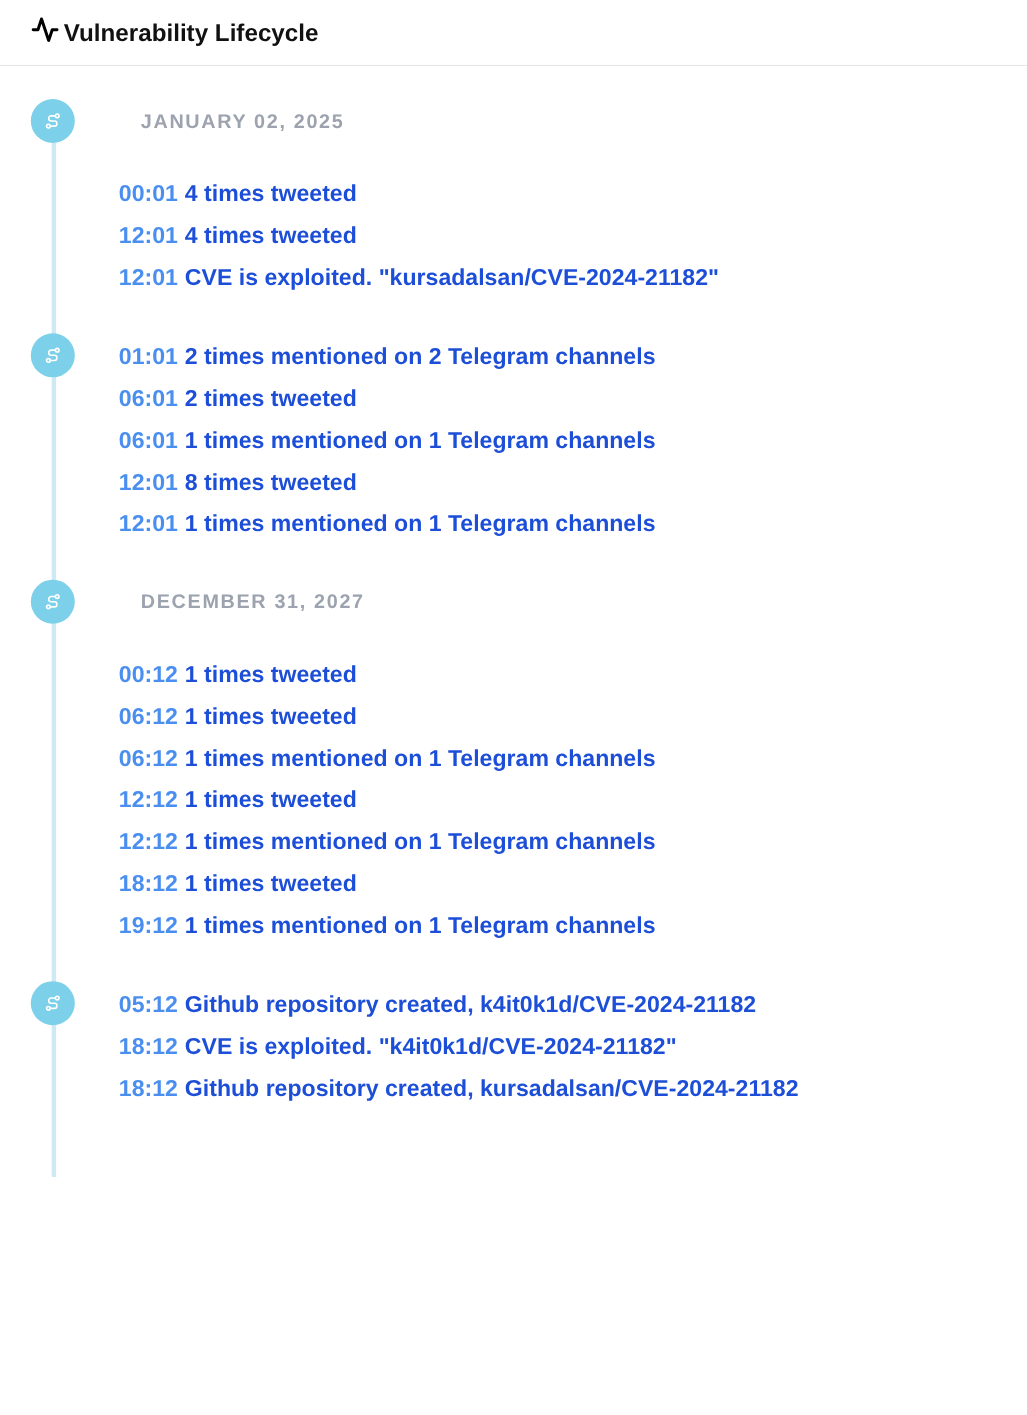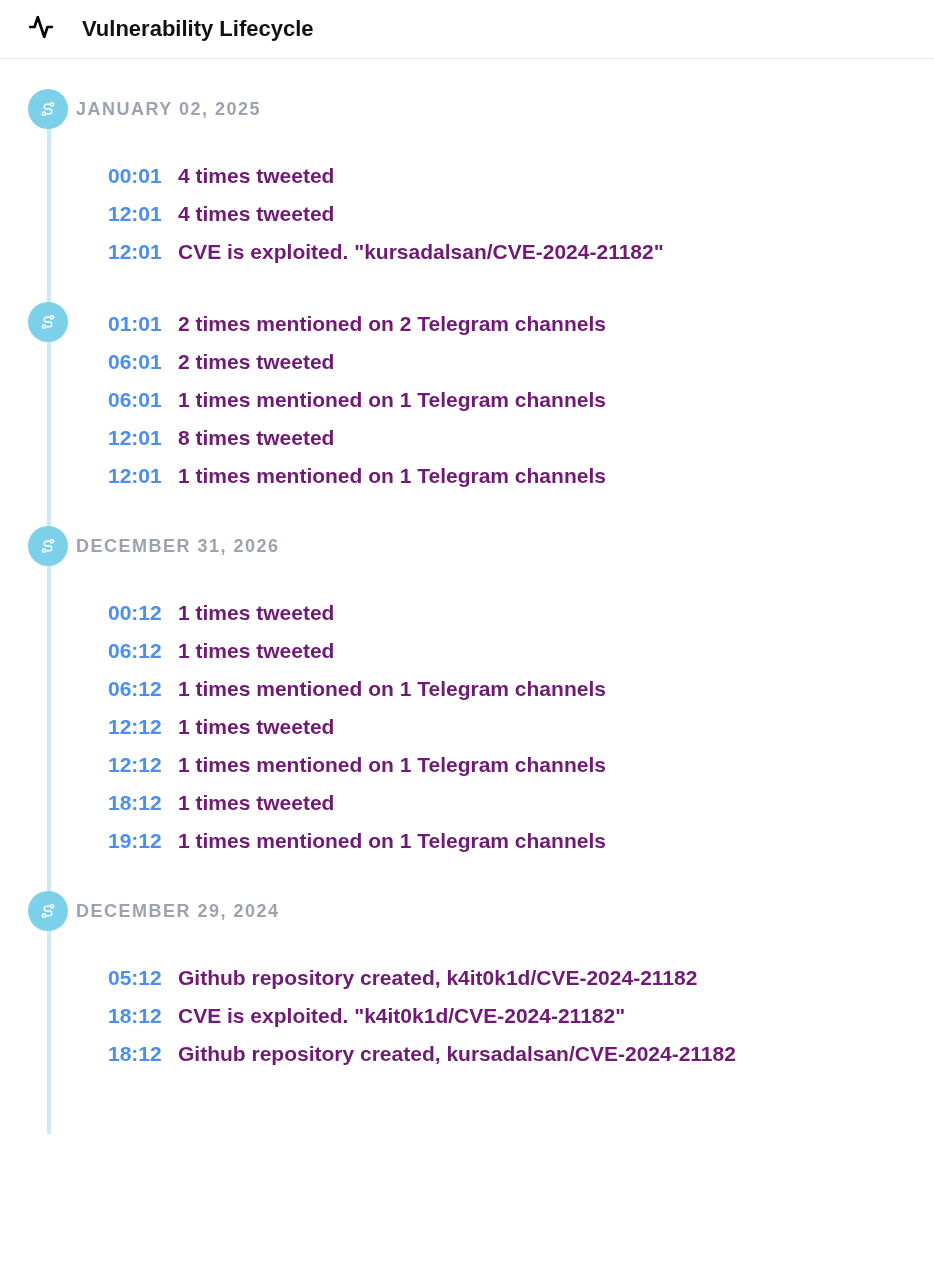--- a/index.html
+++ b/index.html
@@ -12,21 +12,21 @@
       font-family: -apple-system, BlinkMacSystemFont, "Segoe UI", Helvetica, Arial, sans-serif;
       background: #ffffff;
       width: 934px;
     }
     
     .header {
       display: flex;
       align-items: center;
       padding: 14px 28px;
       border-bottom: 1px solid #e5e7eb;
-      gap: 28px;
+      gap: 4px;
     }
     
     .header-icon {
       flex-shrink: 0;
     }
     
     .header-title {
       font-size: 22px;
       font-weight: 600;
       color: #111;
@@ -65,49 +65,49 @@
       justify-content: center;
       z-index: 2;
     }
     
     .timeline-marker svg {
       width: 16px;
       height: 16px;
     }
     
     .timeline-date {
-      margin-left: 48px;
+      margin-left: 100px;
       font-size: 18px;
       font-weight: 700;
       letter-spacing: 1.5px;
       color: #9ca3af;
       margin-bottom: 44px;
     }
     
     .timeline-events {
       margin-left: 80px;
     }
     
     .timeline-event {
       display: flex;
       align-items: center;
       margin-bottom: 14px;
-      gap: 14px;
+      gap: 4px;
     }
     
     .event-time {
       color: #4a8ff0;
       font-size: 21px;
       font-weight: 700;
       flex-shrink: 0;
       min-width: 56px;
     }
     
     .event-desc {
-      color: #701a75;
+      color: #1d4ed8;
       font-size: 21px;
       font-weight: 600;
     }
   </style>
 </head>
 <body>
 
 <div class="header">
   <span class="header-icon">
     <svg width="26" height="26" viewBox="0 0 24 24" fill="none" stroke="#000" stroke-width="2.5" stroke-linecap="round" stroke-linejoin="round">
@@ -176,21 +176,21 @@
         </div>
       </div>
       <div class="timeline-group">
         <div class="timeline-marker">
           <svg viewBox="0 0 24 24" fill="none" stroke="#ffffff" stroke-width="2.2" stroke-linecap="round" stroke-linejoin="round">
   <circle cx="6" cy="19" r="2.5"></circle>
   <circle cx="18" cy="5" r="2.5"></circle>
   <path d="M8.5 19h6a3 3 0 0 0 3-3v-1a3 3 0 0 0-3-3h-5a3 3 0 0 1-3-3V8a3 3 0 0 1 3-3h6"></path>
 </svg>
         </div>
-        <div class="timeline-date">DECEMBER 31, 2026</div>
+        <div class="timeline-date">DECEMBER 31, 2027</div>
         <div class="timeline-events">
           <div class="timeline-event">
             <span class="event-time">00:12</span>
             <span class="event-desc">1 times tweeted</span>
           </div>
           <div class="timeline-event">
             <span class="event-time">06:12</span>
             <span class="event-desc">1 times tweeted</span>
           </div>
           <div class="timeline-event">
@@ -216,21 +216,20 @@
         </div>
       </div>
       <div class="timeline-group">
         <div class="timeline-marker">
           <svg viewBox="0 0 24 24" fill="none" stroke="#ffffff" stroke-width="2.2" stroke-linecap="round" stroke-linejoin="round">
   <circle cx="6" cy="19" r="2.5"></circle>
   <circle cx="18" cy="5" r="2.5"></circle>
   <path d="M8.5 19h6a3 3 0 0 0 3-3v-1a3 3 0 0 0-3-3h-5a3 3 0 0 1-3-3V8a3 3 0 0 1 3-3h6"></path>
 </svg>
         </div>
-        <div class="timeline-date">DECEMBER 29, 2024</div>
         <div class="timeline-events">
           <div class="timeline-event">
             <span class="event-time">05:12</span>
             <span class="event-desc">Github repository created, k4it0k1d/CVE-2024-21182</span>
           </div>
           <div class="timeline-event">
             <span class="event-time">18:12</span>
             <span class="event-desc">CVE is exploited. "k4it0k1d/CVE-2024-21182"</span>
           </div>
           <div class="timeline-event">

